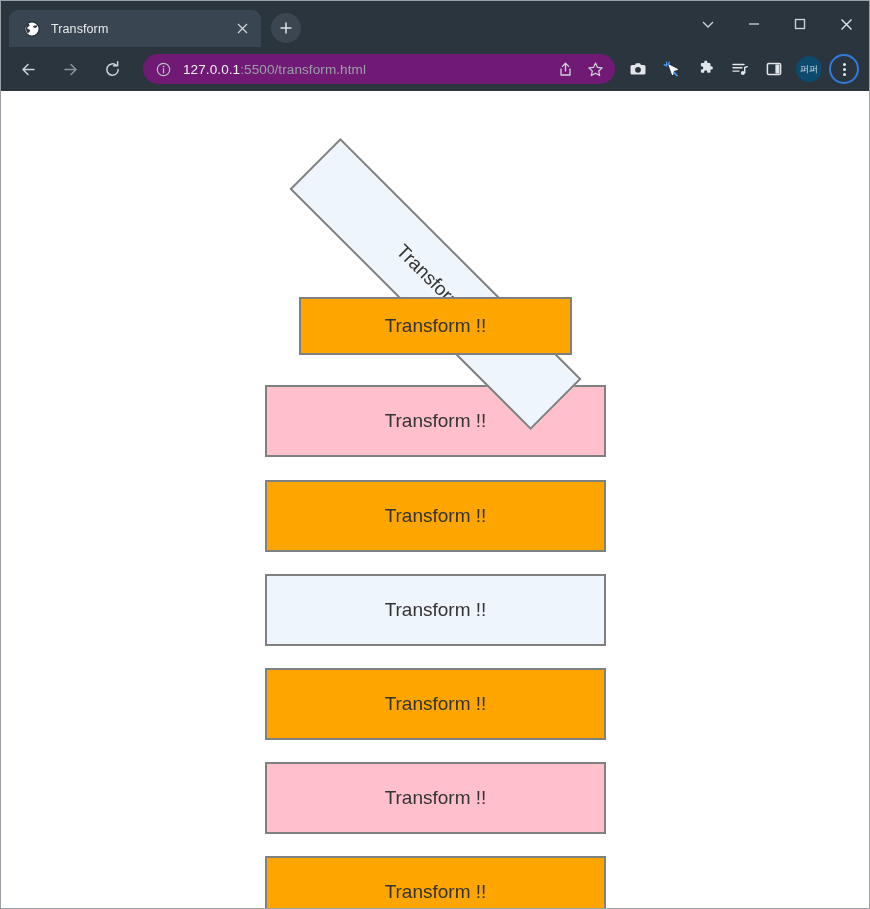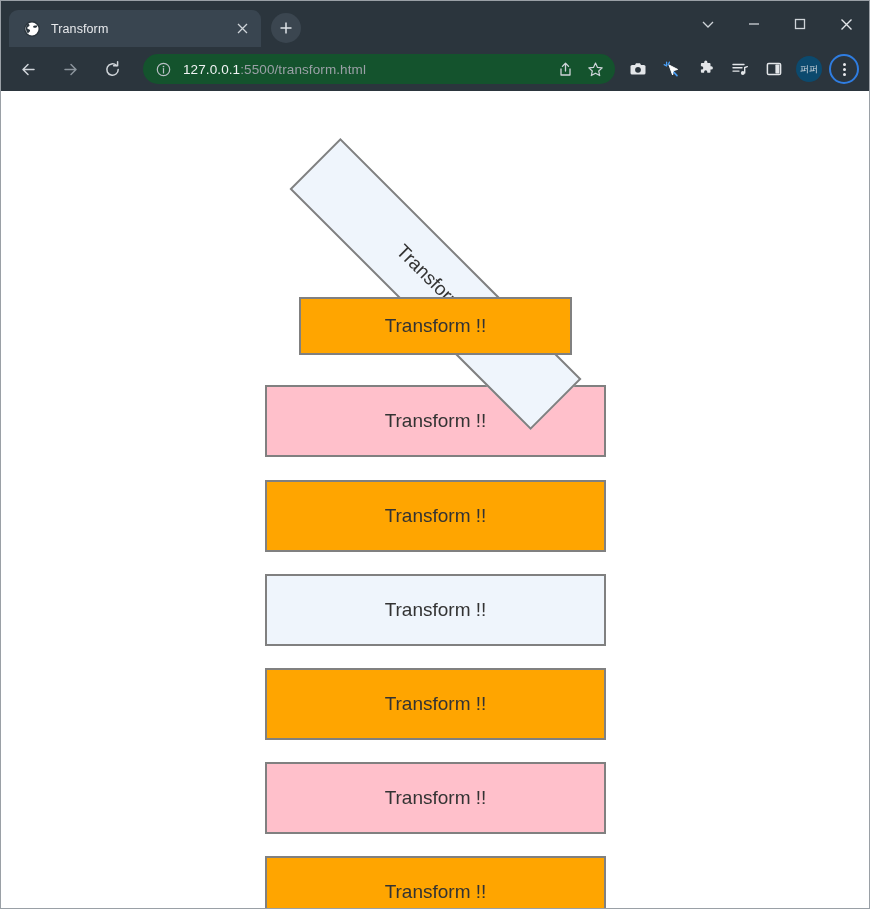--- a/index.html
+++ b/index.html
@@ -105,21 +105,21 @@
   .nav-btn {
     width: 34px; height: 34px;
     margin: 0 4px;
     display: flex; align-items: center; justify-content: center;
     border-radius: 50%;
     flex: none;
   }
   .omnibox {
     flex: 1;
     height: 30px;
-    background: #14532d;
+    background: #701a75;
     border-radius: 15px;
     display: flex;
     align-items: center;
     margin: 0 6px 0 10px;
     padding: 0 6px 0 10px;
     min-width: 0;
   }
   .omnibox-icon {
     width: 20px; height: 20px;
     flex: none;

